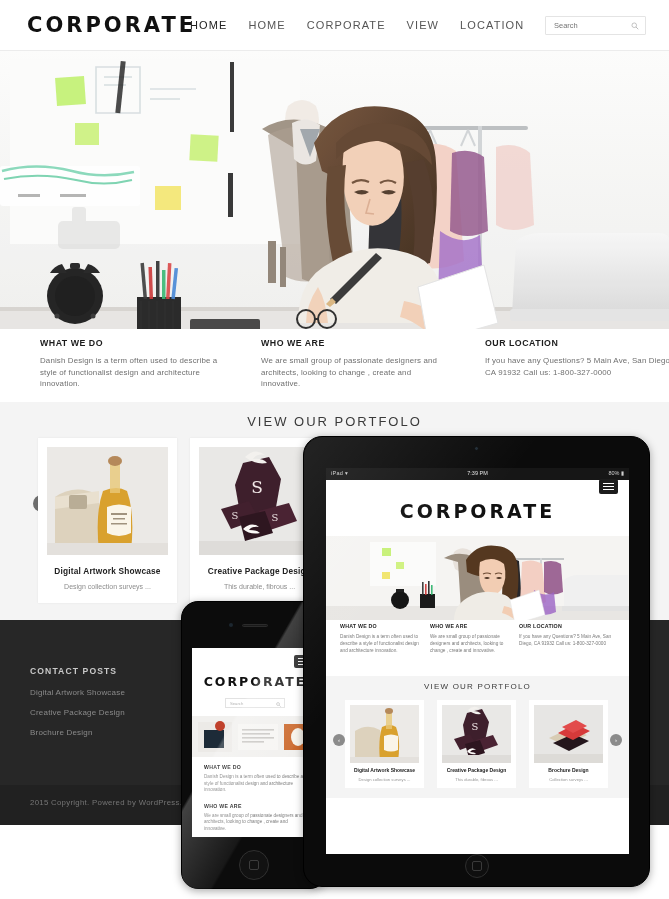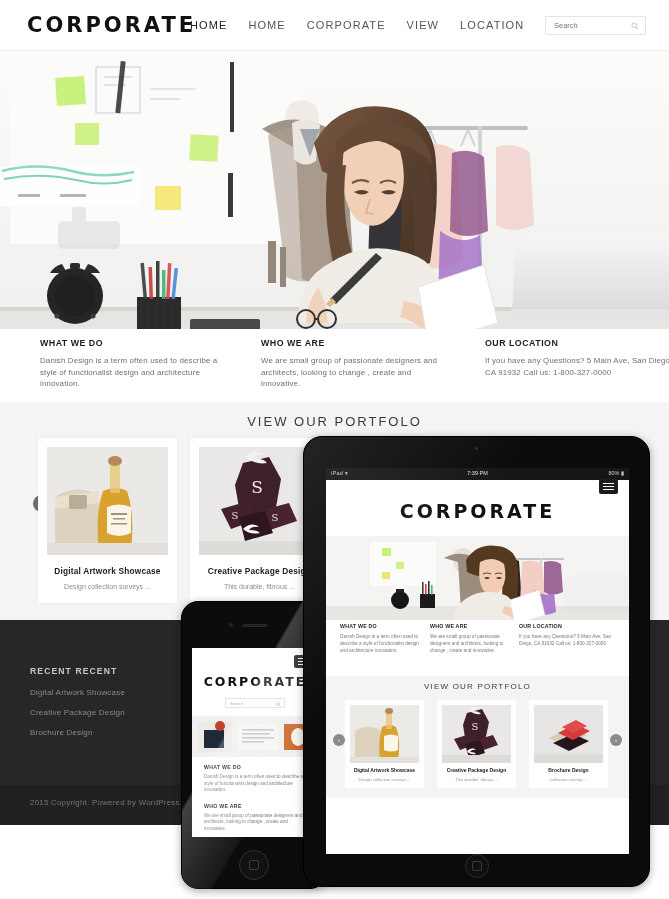--- a/index.html
+++ b/index.html
@@ -523,21 +523,21 @@
           <path d="M48 42 l24 -12 l20 10 l-24 12 Z" fill="#e24b4b"></path>
           <rect x="0" y="92" width="121" height="16" fill="#dddbd7"></rect>
         </svg>
       </div>
       <div class="ptitle">Brochure Design</div>
       <div class="pdesc">Collection surveys ...</div>
     </div>
   </div>
 
   <div class="footer">
-    <h4>RECENT RECENT</h4>
+    <h4>CONTACT POSTS</h4>
     <div class="recent">
       <a href="#">Digital Artwork Showcase</a>
       <a href="#">Creative Package Design</a>
       <a href="#">Brochure Design</a>
     </div>
   </div>
   <div class="copybar">
     <span>2015 Copyright. Powered by WordPress.</span>
   </div>
   <div class="bottom-white"></div>

